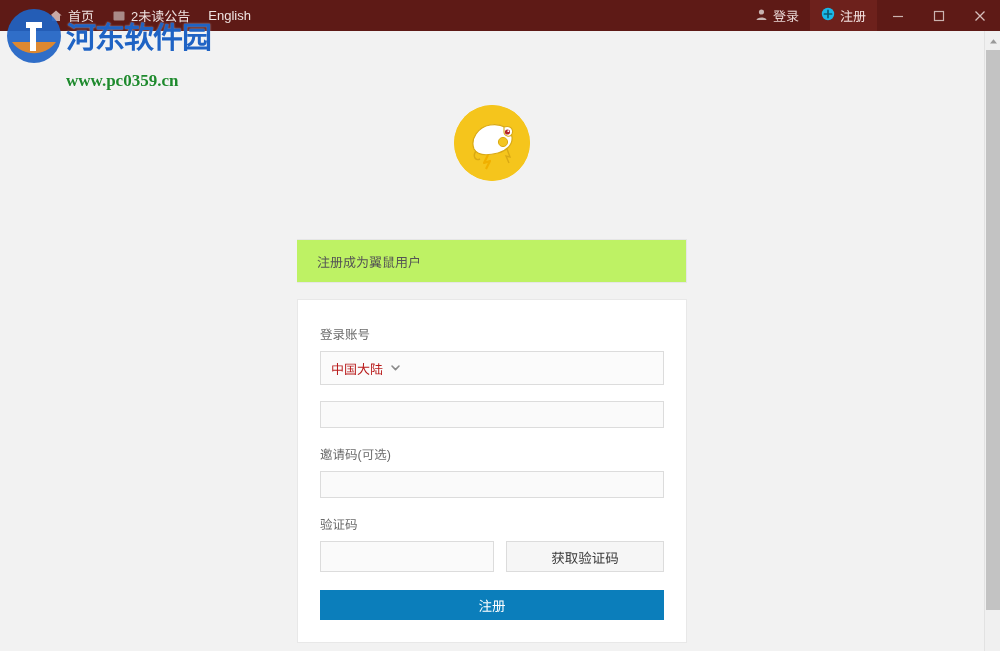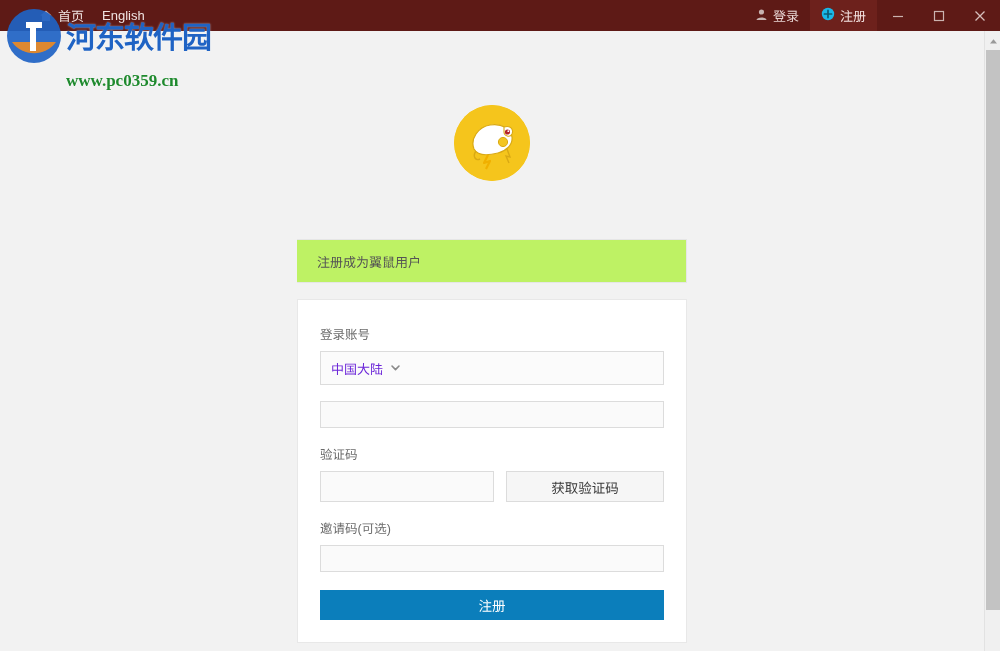--- a/index.html
+++ b/index.html
@@ -27,21 +27,21 @@
     display: flex;
     align-items: center;
     z-index: 30;
     user-select: none;
   }
 
   .tb-left {
     display: flex;
     align-items: center;
     height: 31px;
-    padding-left: 30px;
+    padding-left: 40px;
   }
 
   .tb-item {
     display: flex;
     align-items: center;
     height: 31px;
     padding: 0 9px;
     color: #efe3e1;
     font-size: 13px;
     white-space: nowrap;
@@ -214,21 +214,21 @@
 
   .select-box {
     width: 100%;
     height: 34px;
     border: 1px solid #dcdcdc;
     background: #fbfbfb;
     display: flex;
     align-items: center;
     padding: 0 10px;
     font-size: 13px;
-    color: #6d28d9;
+    color: #b91c1c;
     gap: 7px;
   }
 
   .vcode-row {
     display: flex;
     gap: 12px;
   }
 
   .vcode-input {
     width: 174px;
@@ -303,20 +303,28 @@
 
     <div class="tb-item">
       <span class="ic">
         <svg width="14" height="14" viewBox="0 0 14 14">
           <path d="M7 1.6 L1.3 6.4 H3 V12 H11 V6.4 H12.7 Z" fill="#c9a9a5"></path>
         </svg>
       </span>
       <span>首页</span>
     </div>
 
+    <div class="tb-item">
+      <span class="ic">
+        <svg width="14" height="14" viewBox="0 0 14 14">
+          <rect x="1.5" y="2.5" width="11" height="9" rx="1" fill="#a98a87"></rect>
+        </svg>
+      </span>
+      <span>2未读公告</span>
+    </div>
 
     <div class="tb-item">
       <span>English</span>
     </div>
 
   </div>
 
   <div class="tb-spacer"></div>
 
   <div class="tb-right">
@@ -417,30 +425,30 @@
           </svg>
         </span>
       </div>
     </div>
 
     <div class="field">
       <input class="txt-input" type="password" placeholder="" style="">
     </div>
 
     <div class="field">
+      <span class="field-label">邀请码(可选)</span>
+      <input class="txt-input" type="text" placeholder="" style="">
+    </div>
+
+    <div class="field">
       <span class="field-label">验证码</span>
       <div class="vcode-row">
         <input class="vcode-input" type="text" placeholder="" style="">
         <button class="vcode-btn" type="button">获取验证码</button>
       </div>
-    </div>
-
-    <div class="field">
-      <span class="field-label">邀请码(可选)</span>
-      <input class="txt-input" type="text" placeholder="" style="">
     </div>
 
     <button class="submit-btn" type="button">注册</button>
 
   </div>
 
 </div>
 
 <div class="scrollbar">
   <div class="sb-arrow">

